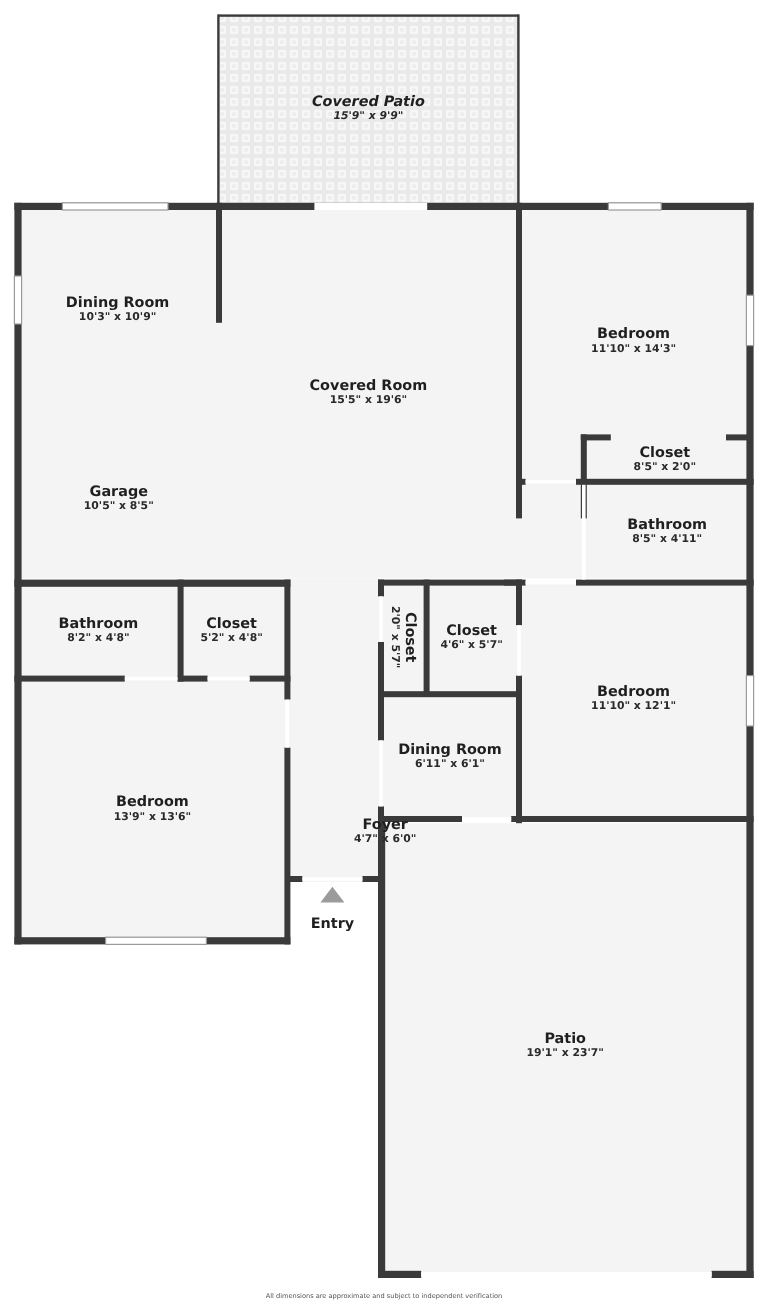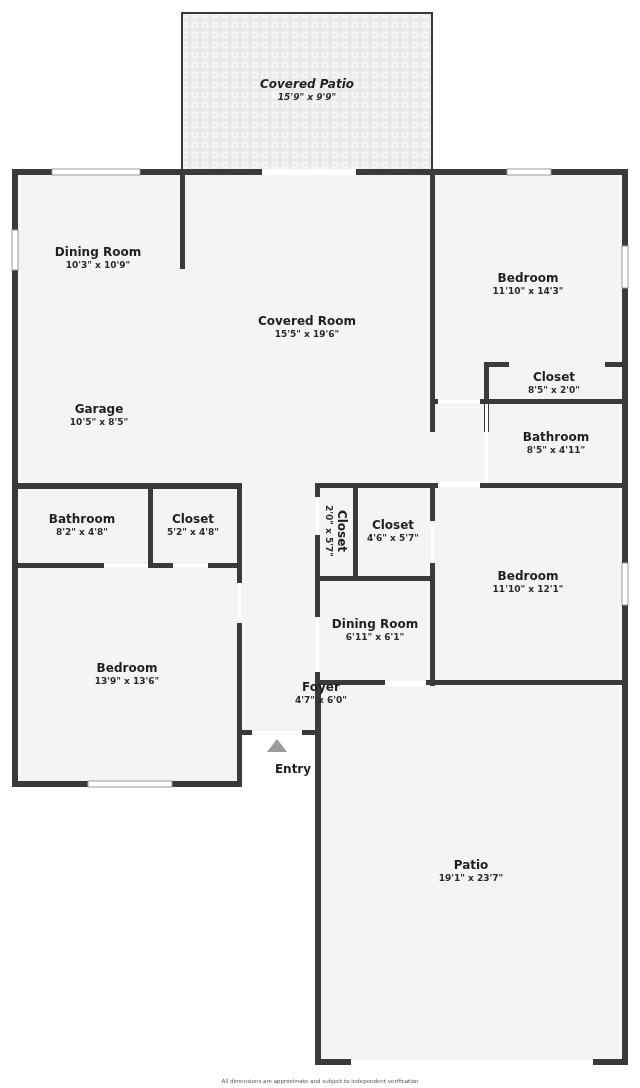--- a/index.html
+++ b/index.html
@@ -6,21 +6,21 @@
     body { width: 640px; height: 1088px; position: relative; overflow: hidden; font-family: "DejaVu Sans", "Liberation Sans", sans-serif; }
     #plan { position: absolute; left: 0; top: 0; width: 640px; height: 1088px; }
     .floor { fill: #f4f4f4; }
     .wall { fill: #3a3a3a; }
     .window { fill: #ffffff; stroke: #9a9a9a; stroke-width: 1; }
     .door { fill: #ffffff; }
     .label { position: absolute; text-align: center; color: #1f1f1f; transform: translate(-50%, -50%); white-space: nowrap; }
     .label .name { font-weight: bold; font-size: 12px; line-height: 14px; display: block; }
     .label .dim { font-weight: bold; font-size: 9px; line-height: 12px; display: block; color: #2a2a2a; }
     .label.rot { transform: translate(-50%, -50%) rotate(90deg); }
-    .entry-label { position: absolute; left: 277px; top: 769px; transform: translate(-50%, -50%); font-weight: bold; font-size: 12px; color: #1f1f1f; margin-left: 16px; }
+    .entry-label { position: absolute; left: 277px; top: 769px; transform: translate(-50%, -50%); font-weight: bold; font-size: 12px; color: #1f1f1f; }
     .entry-arrow { position: absolute; left: 267px; top: 739px; width: 0; height: 0; border-left: 10px solid transparent; border-right: 10px solid transparent; border-bottom: 13px solid #9b9b9b; }
     .disclaimer { position: absolute; left: 320px; top: 1081px; transform: translate(-50%, -50%); font-size: 5.5px; color: #555555; white-space: nowrap; }
   </style>
 </head>
 <body>
 
 <svg id="plan" viewBox="0 0 640 1088" xmlns="http://www.w3.org/2000/svg">
   <defs>
     <pattern id="tile" width="10" height="10" patternUnits="userSpaceOnUse">
       <rect x="0" y="0" width="10" height="10" fill="#e9e9e9"></rect>

